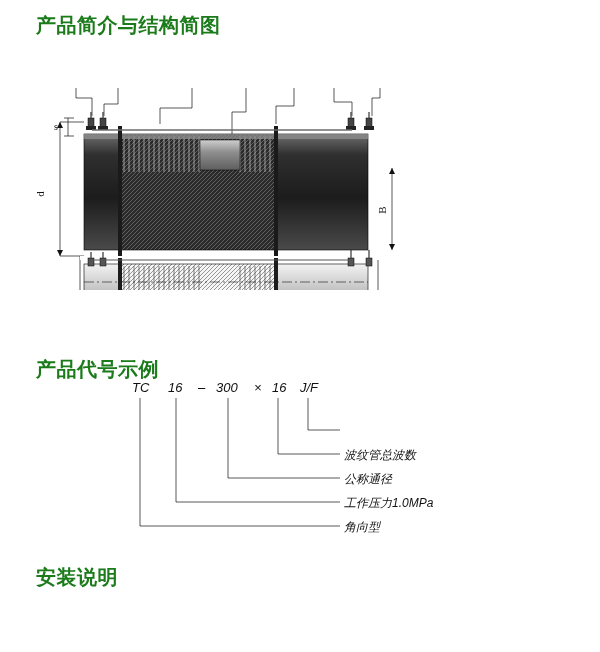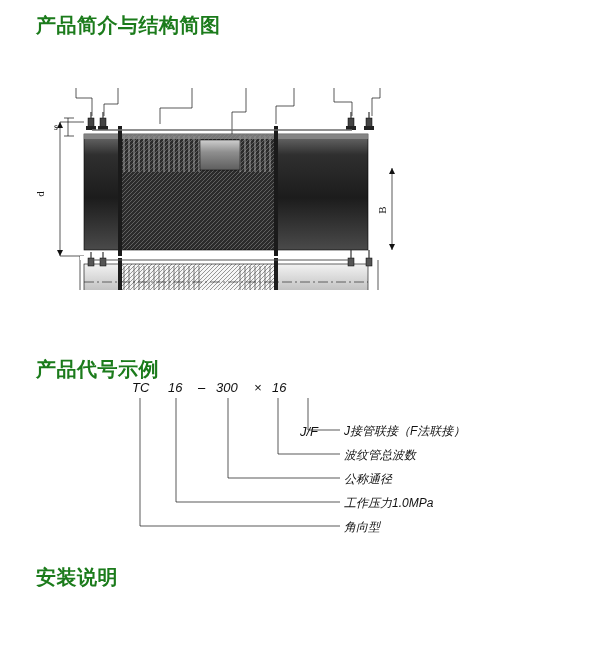--- a/index.html
+++ b/index.html
@@ -291,40 +291,39 @@
 </div>
 
 <div class="code-wrap">
   <div class="code-chars">
     <span style="left:132px;top:2px;">TC</span>
     <span style="left:168px;top:2px;">16</span>
     <span style="left:198px;top:2px;">–</span>
     <span style="left:216px;top:2px;">300</span>
     <span style="left:254px;top:2px;">×</span>
     <span style="left:272px;top:2px;">16</span>
-    <span style="left:300px;top:2px;margin-top:44px;">J/F</span>
+    <span style="left:300px;top:2px;">J/F</span>
   </div>
 
   <svg width="600" height="170" viewBox="0 0 600 170" style="position:absolute;left:0;top:0;">
     <g stroke="#111" stroke-width="0.7" fill="none">
 
       <path d="M308 20 L308 52 L340 52"></path>
 
       <path d="M278 20 L278 76 L340 76"></path>
 
       <path d="M228 20 L228 100 L340 100"></path>
 
       <path d="M176 20 L176 124 L340 124"></path>
 
       <path d="M140 20 L140 148 L340 148"></path>
     </g>
   </svg>
 
   <div class="code-notes">
-    <span style="left:344px;top:45px;">J接管联接（F法联接）</span>
     <span style="left:344px;top:69px;">波纹管总波数</span>
     <span style="left:344px;top:93px;">公称通径</span>
     <span style="left:344px;top:117px;">工作压力1.0MPa</span>
     <span style="left:344px;top:141px;">角向型</span>
   </div>
 </div>
 
 <div class="install-text">
 </div>
 

